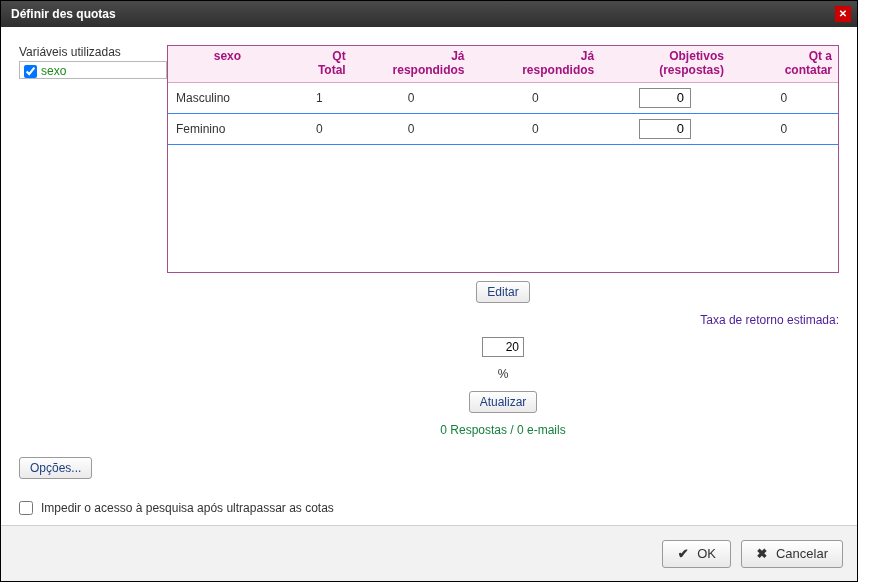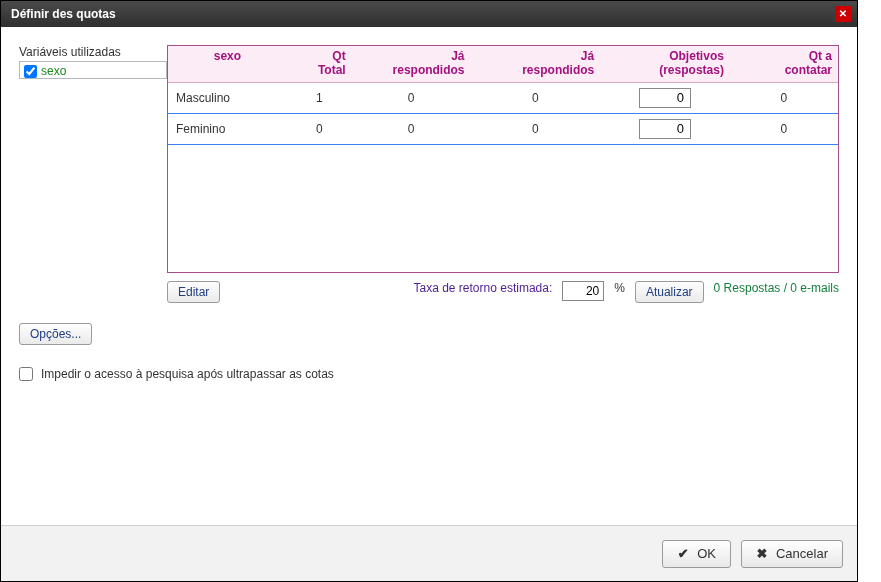--- a/index.html
+++ b/index.html
@@ -121,23 +121,24 @@
     width: 52px;
     height: 20px;
     border: 1px solid #888;
     text-align: right;
     padding: 1px 6px 1px 2px;
     font-family: inherit;
     font-size: 13px;
   }
   .below-table {
     display: flex;
-    align-items: flex-start;
+    align-items: center;
     gap: 10px;
     margin-top: 8px;
+    flex-direction: column;
   }
   .btn {
     height: 22px;
     border: 1px solid #9a9a9a;
     background: linear-gradient(#fefefe, #eaeaea);
     border-radius: 3px;
     padding: 0 10px;
     font-size: 12px;
     color: #204080;
     cursor: pointer;

